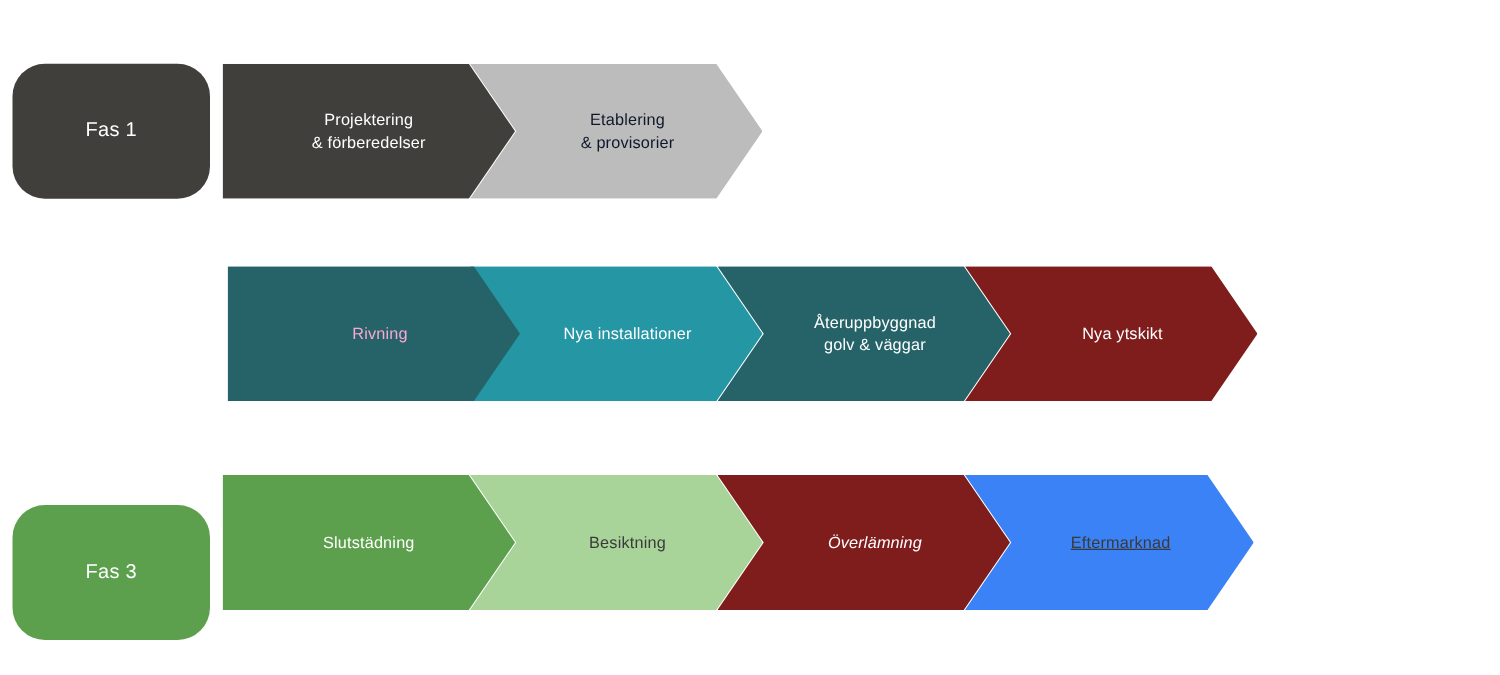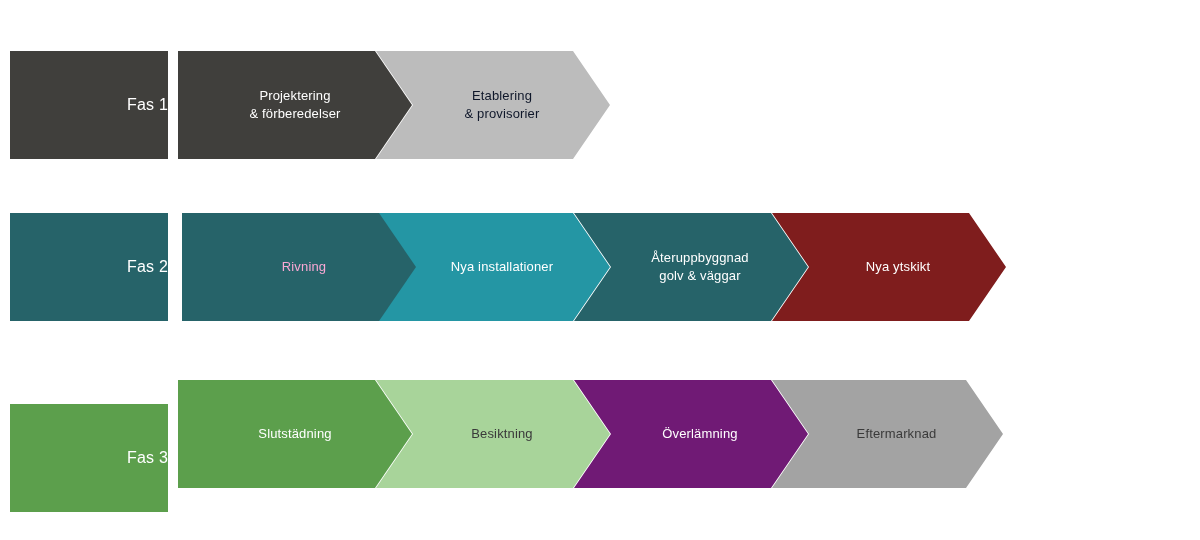--- a/index.html
+++ b/index.html
@@ -29,26 +29,27 @@
 
   
   .phase-label {
     position: absolute;
     left: 10px;
     top: 0;
     width: 158px;
     height: 100%;
     display: flex;
     align-items: center;
-    justify-content: flex-end;
+    justify-content: center;
     color: #ffffff;
     font-size: 16px;
     letter-spacing: 0.2px;
     line-height: 1.35;
     text-align: center;
+    border-radius: 26px;
   }
 
   .step {
     position: absolute;
     top: 0;
     height: 100%;
     display: flex;
     align-items: center;
     justify-content: center;
     text-align: center;
@@ -102,31 +103,28 @@
     <div class="phase-row" style="top: 51px; height: 108px;">
       <div class="phase-label" style="background: rgb(64, 63, 60); color: rgb(255, 255, 255);">
         <span>Fas 1</span>
       </div>
       <div class="step chev-first" style="left: 178px; width: 234px; background: rgb(64, 63, 60); color: rgb(255, 255, 255); z-index: 20;"><span class="step-text">Projektering
 &amp; förberedelser</span></div>
       <div class="step chev" style="left: 376px; width: 234px; background: rgb(188, 188, 188); color: #0f172a; z-index: 19;"><span class="step-text" style="padding-left: 28px;">Etablering
 &amp; provisorier</span></div>
     </div>
     <div class="phase-row" style="top: 213px; height: 108px;">
-      <div class="phase-label" style="background: rgb(38, 99, 105); color: rgb(255, 255, 255);">
-        <span>Fas 2</span>
-      </div>
       <div class="step chev-first" style="left: 182px; width: 234px; background: rgb(38, 99, 105); color: #f9a8d4; z-index: 20; padding-left: 10px;"><span class="step-text">Rivning</span></div>
       <div class="step chev" style="left: 376px; width: 234px; background: rgb(36, 150, 164); color: rgb(255, 255, 255); z-index: 19;"><span class="step-text" style="padding-left: 28px;">Nya installationer</span></div>
       <div class="step chev" style="left: 574px; width: 234px; background: rgb(38, 99, 105); color: rgb(255, 255, 255); z-index: 18;"><span class="step-text" style="padding-left: 28px;">Återuppbyggnad
 golv &amp; väggar</span></div>
       <div class="step chev" style="left: 772px; width: 234px; background: #7f1d1d; color: rgb(255, 255, 255); z-index: 17;"><span class="step-text" style="padding-left: 28px;">Nya ytskikt</span></div>
     </div>
     <div class="phase-row" style="top: 380px; height: 108px;">
       <div class="phase-label" style="background: rgb(92, 159, 76); color: rgb(255, 255, 255); margin-top: 24px;">
         <span>Fas 3</span>
       </div>
       <div class="step chev-first" style="left: 178px; width: 234px; background: rgb(92, 159, 76); color: rgb(255, 255, 255); z-index: 20;"><span class="step-text">Slutstädning</span></div>
       <div class="step chev" style="left: 376px; width: 234px; background: rgb(168, 212, 154); color: rgb(58, 58, 58); z-index: 19;"><span class="step-text" style="padding-left: 28px;">Besiktning</span></div>
-      <div class="step chev" style="left: 574px; width: 234px; background: #701a75; color: rgb(255, 255, 255); z-index: 18;"><span class="step-text" style="padding-left: 28px;">Överlämning</span></div>
-      <div class="step chev" style="left: 772px; width: 231px; background: #a3a3a3; color: rgb(58, 58, 58); z-index: 17;"><span class="step-text" style="padding-left: 28px;">Eftermarknad</span></div>
+      <div class="step chev" style="left: 574px; width: 234px; background: #7f1d1d; color: rgb(255, 255, 255); z-index: 18; font-style: italic;"><span class="step-text" style="padding-left: 28px;">Överlämning</span></div>
+      <div class="step chev" style="left: 772px; width: 231px; background: #3b82f6; color: rgb(58, 58, 58); z-index: 17; text-decoration: underline;"><span class="step-text" style="padding-left: 28px;">Eftermarknad</span></div>
     </div>
   </div>
 
 </body></html>

